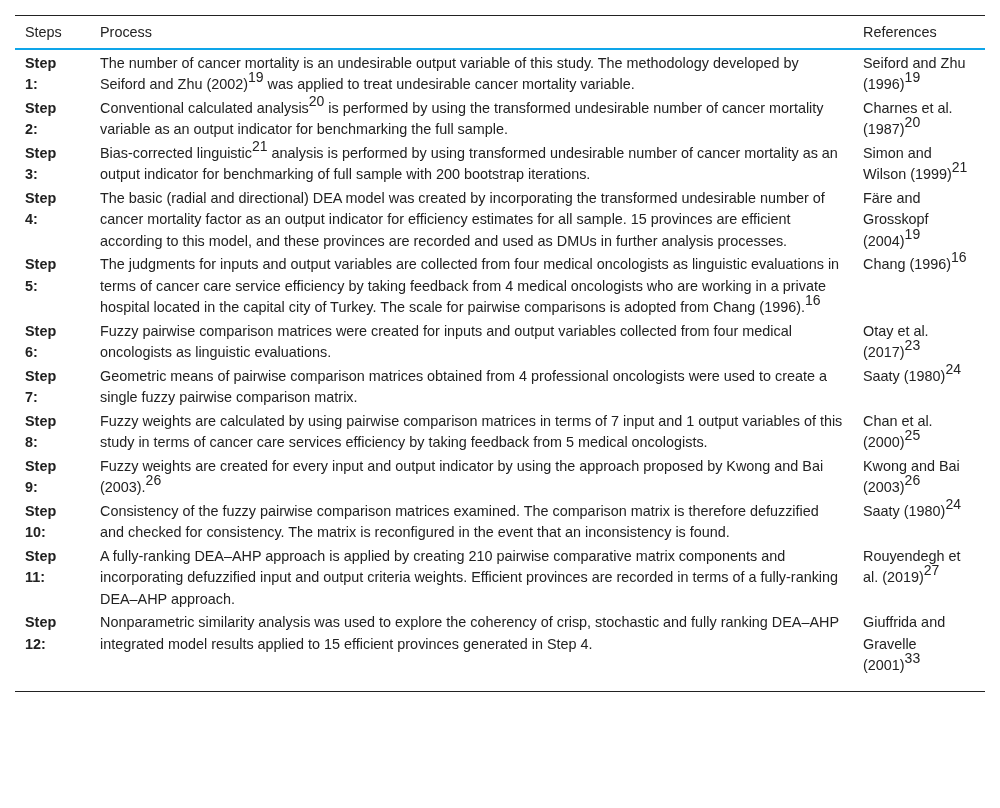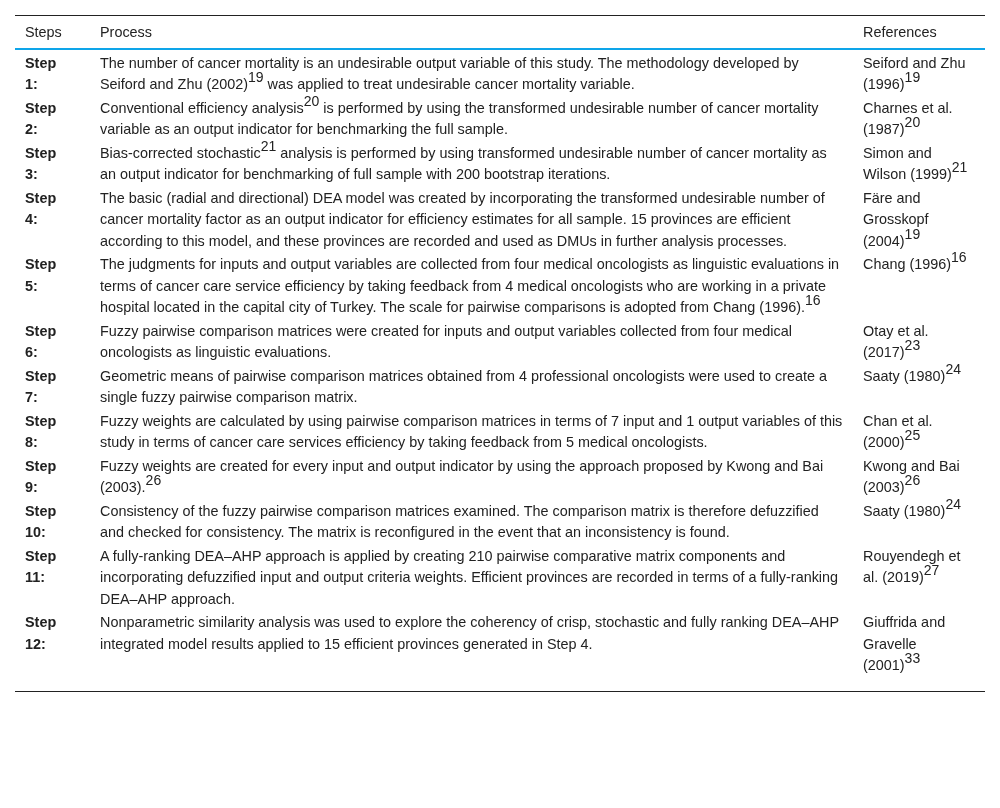--- a/index.html
+++ b/index.html
@@ -83,29 +83,29 @@
             <span>1:</span>
           </td>
           <td><span>The number of cancer mortality is an undesirable output variable of this study. The methodology developed by Seiford and Zhu (2002)</span><sup>19</sup><span> was applied to treat undesirable cancer mortality variable.</span></td>
           <td><span>Seiford and Zhu (1996)</span><sup>19</sup></td>
         </tr>
         <tr>
           <td class="step-label">
             <span>Step</span>
             <span>2:</span>
           </td>
-          <td><span>Conventional efficiency analysis</span><sup>20</sup><span> is performed by using the transformed undesirable number of cancer mortality variable as an output indicator for benchmarking the full sample.</span></td>
+          <td><span>Conventional calculated analysis</span><sup>20</sup><span> is performed by using the transformed undesirable number of cancer mortality variable as an output indicator for benchmarking the full sample.</span></td>
           <td><span>Charnes et al. (1987)</span><sup>20</sup></td>
         </tr>
         <tr>
           <td class="step-label">
             <span>Step</span>
             <span>3:</span>
           </td>
-          <td><span>Bias-corrected stochastic</span><sup>21</sup><span> analysis is performed by using transformed undesirable number of cancer mortality as an output indicator for benchmarking of full sample with 200 bootstrap iterations.</span></td>
+          <td><span>Bias-corrected linguistic</span><sup>21</sup><span> analysis is performed by using transformed undesirable number of cancer mortality as an output indicator for benchmarking of full sample with 200 bootstrap iterations.</span></td>
           <td><span>Simon and Wilson (1999)</span><sup>21</sup></td>
         </tr>
         <tr>
           <td class="step-label">
             <span>Step</span>
             <span>4:</span>
           </td>
           <td><span>The basic (radial and directional) DEA model was created by incorporating the transformed undesirable number of cancer mortality factor as an output indicator for efficiency estimates for all sample. 15 provinces are efficient according to this model, and these provinces are recorded and used as DMUs in further analysis processes.</span></td>
           <td><span>Färe and Grosskopf (2004)</span><sup>19</sup></td>
         </tr>

